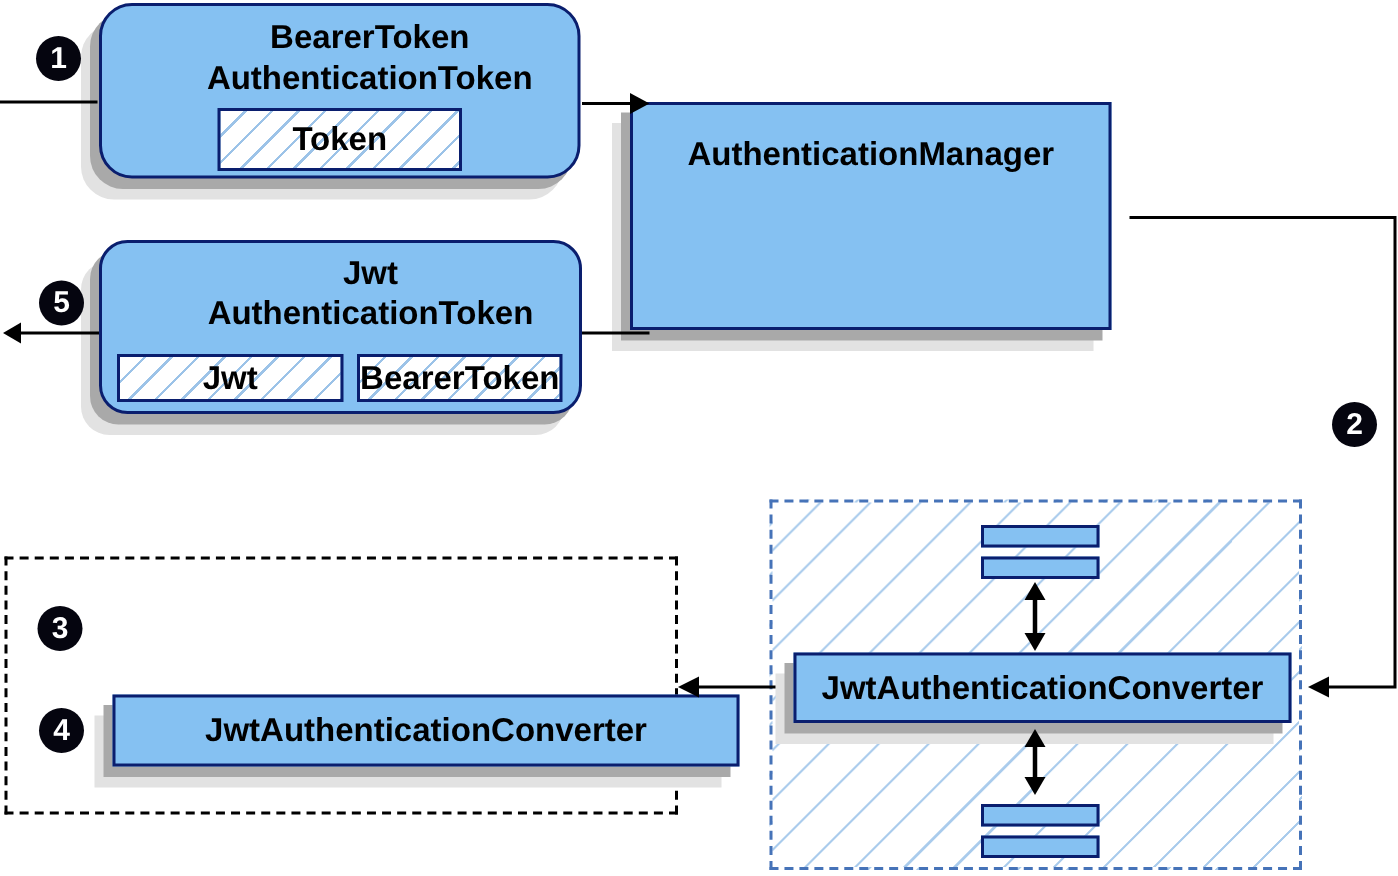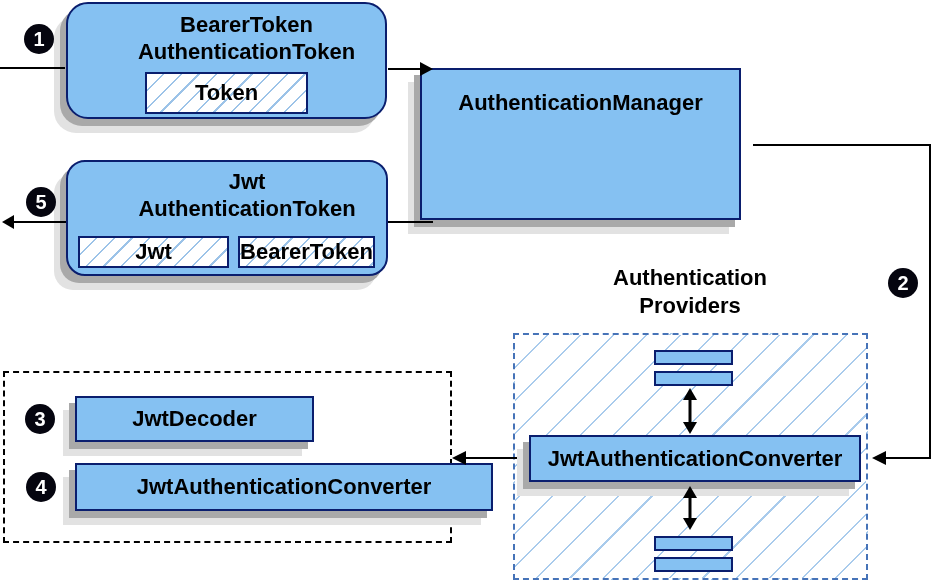--- a/index.html
+++ b/index.html
@@ -59,39 +59,32 @@
       <span style="display:block">AuthenticationToken</span>
     </div>
     <div class="inner" style="left:10px;top:74px;width:151px;height:32px;">
       <span>Jwt</span>
     </div>
     <div class="inner" style="left:170px;top:74px;width:137px;height:32px;">
       <span>BearerToken</span>
     </div>
   </div>
 
-  <div class="grouptitle" style="left:585px;top:264px;width:210px;">
-    <span style="display:block">Authentication</span>
-    <span style="display:block">Providers</span>
-  </div>
 
   <div class="dashedblue" style="left:513px;top:333px;width:355px;height:247px;">
     <div class="plainbar" style="left:139px;top:15px;width:79px;height:15px;"></div>
     <div class="plainbar" style="left:139px;top:36px;width:79px;height:15px;"></div>
     <div class="box flexcenter" style="left:14px;top:100px;width:332px;height:47px;font-weight:700;font-size:22px;">
       <span>JwtAuthenticationConverter</span>
     </div>
     <div class="plainbar" style="left:139px;top:201px;width:79px;height:15px;"></div>
     <div class="plainbar" style="left:139px;top:222px;width:79px;height:15px;"></div>
   </div>
 
   <div class="dashedblack" style="left:3px;top:371px;width:449px;height:172px;">
-    <div class="box flexcenter" style="left:70px;top:23px;width:239px;height:46px;font-weight:700;font-size:22px;">
-      <span>JwtDecoder</span>
-    </div>
     <div class="box flexcenter" style="left:70px;top:90px;width:418px;height:48px;font-weight:700;font-size:22px;">
       <span>JwtAuthenticationConverter</span>
     </div>
   </div>
 
   <div class="badge" style="left:24px;top:24px;">1</div>
   <div class="badge" style="left:888px;top:268px;">2</div>
   <div class="badge" style="left:25px;top:404px;">3</div>
   <div class="badge" style="left:26px;top:472px;">4</div>
   <div class="badge" style="left:26px;top:187px;">5</div>

